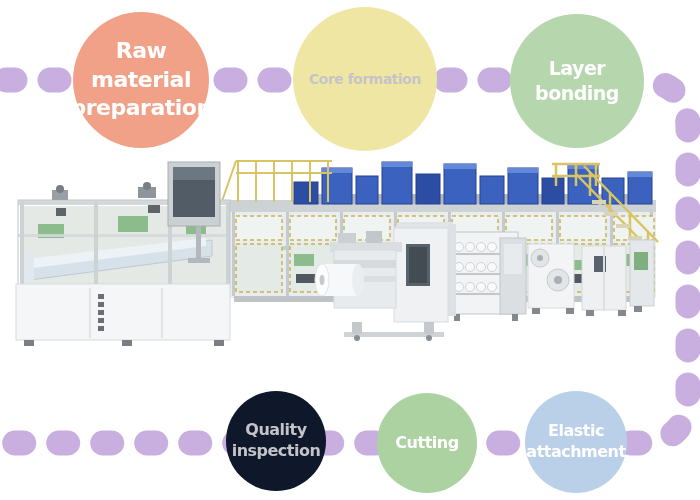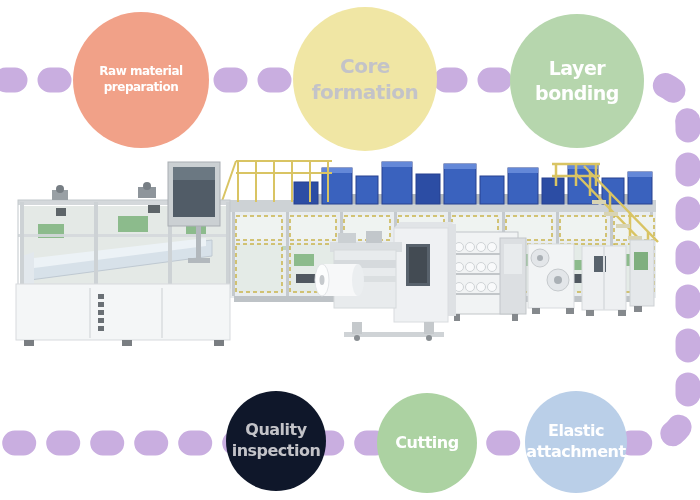--- a/index.html
+++ b/index.html
@@ -1,22 +1,22 @@
 <!DOCTYPE html>
 <html><head>
 <meta charset="utf-8">
 <style>
   html,body{margin:0;padding:0;background:#fff;}
   #stage{position:relative;width:700px;height:500px;background:#ffffff;overflow:hidden;
          font-family:"DejaVu Sans","Liberation Sans",sans-serif;}
   #scene{position:absolute;left:0;top:0;width:700px;height:500px;}
   .circle{position:absolute;border-radius:50%;display:flex;align-items:center;justify-content:center;
           text-align:center;font-weight:bold;white-space:pre-line;line-height:1.3;}
-  .c1{left:73px;top:12px;width:136px;height:136px;font-size:12px;letter-spacing:-0.5px;}
-  .c2{left:293px;top:7px;width:144px;height:144px;font-size:20px;letter-spacing:-0.5px;}
+  .c1{left:73px;top:12px;width:136px;height:136px;font-size:22px;letter-spacing:-0.5px;}
+  .c2{left:293px;top:7px;width:144px;height:144px;font-size:14px;letter-spacing:-0.5px;}
   .c3{left:510px;top:14px;width:134px;height:134px;font-size:19px;letter-spacing:-0.5px;}
   .c4,.c5,.c6,.c7{width:100px;height:100px;font-size:16px;letter-spacing:-0.5px;}
   .c4{left:64px;top:392px;}
   .c5{left:226px;top:391px;}
   .c6{left:377px;top:393px;}
   .c7{left:525px;top:391px;width:102px;height:102px;}
 </style>
 </head>
 <body>
 

